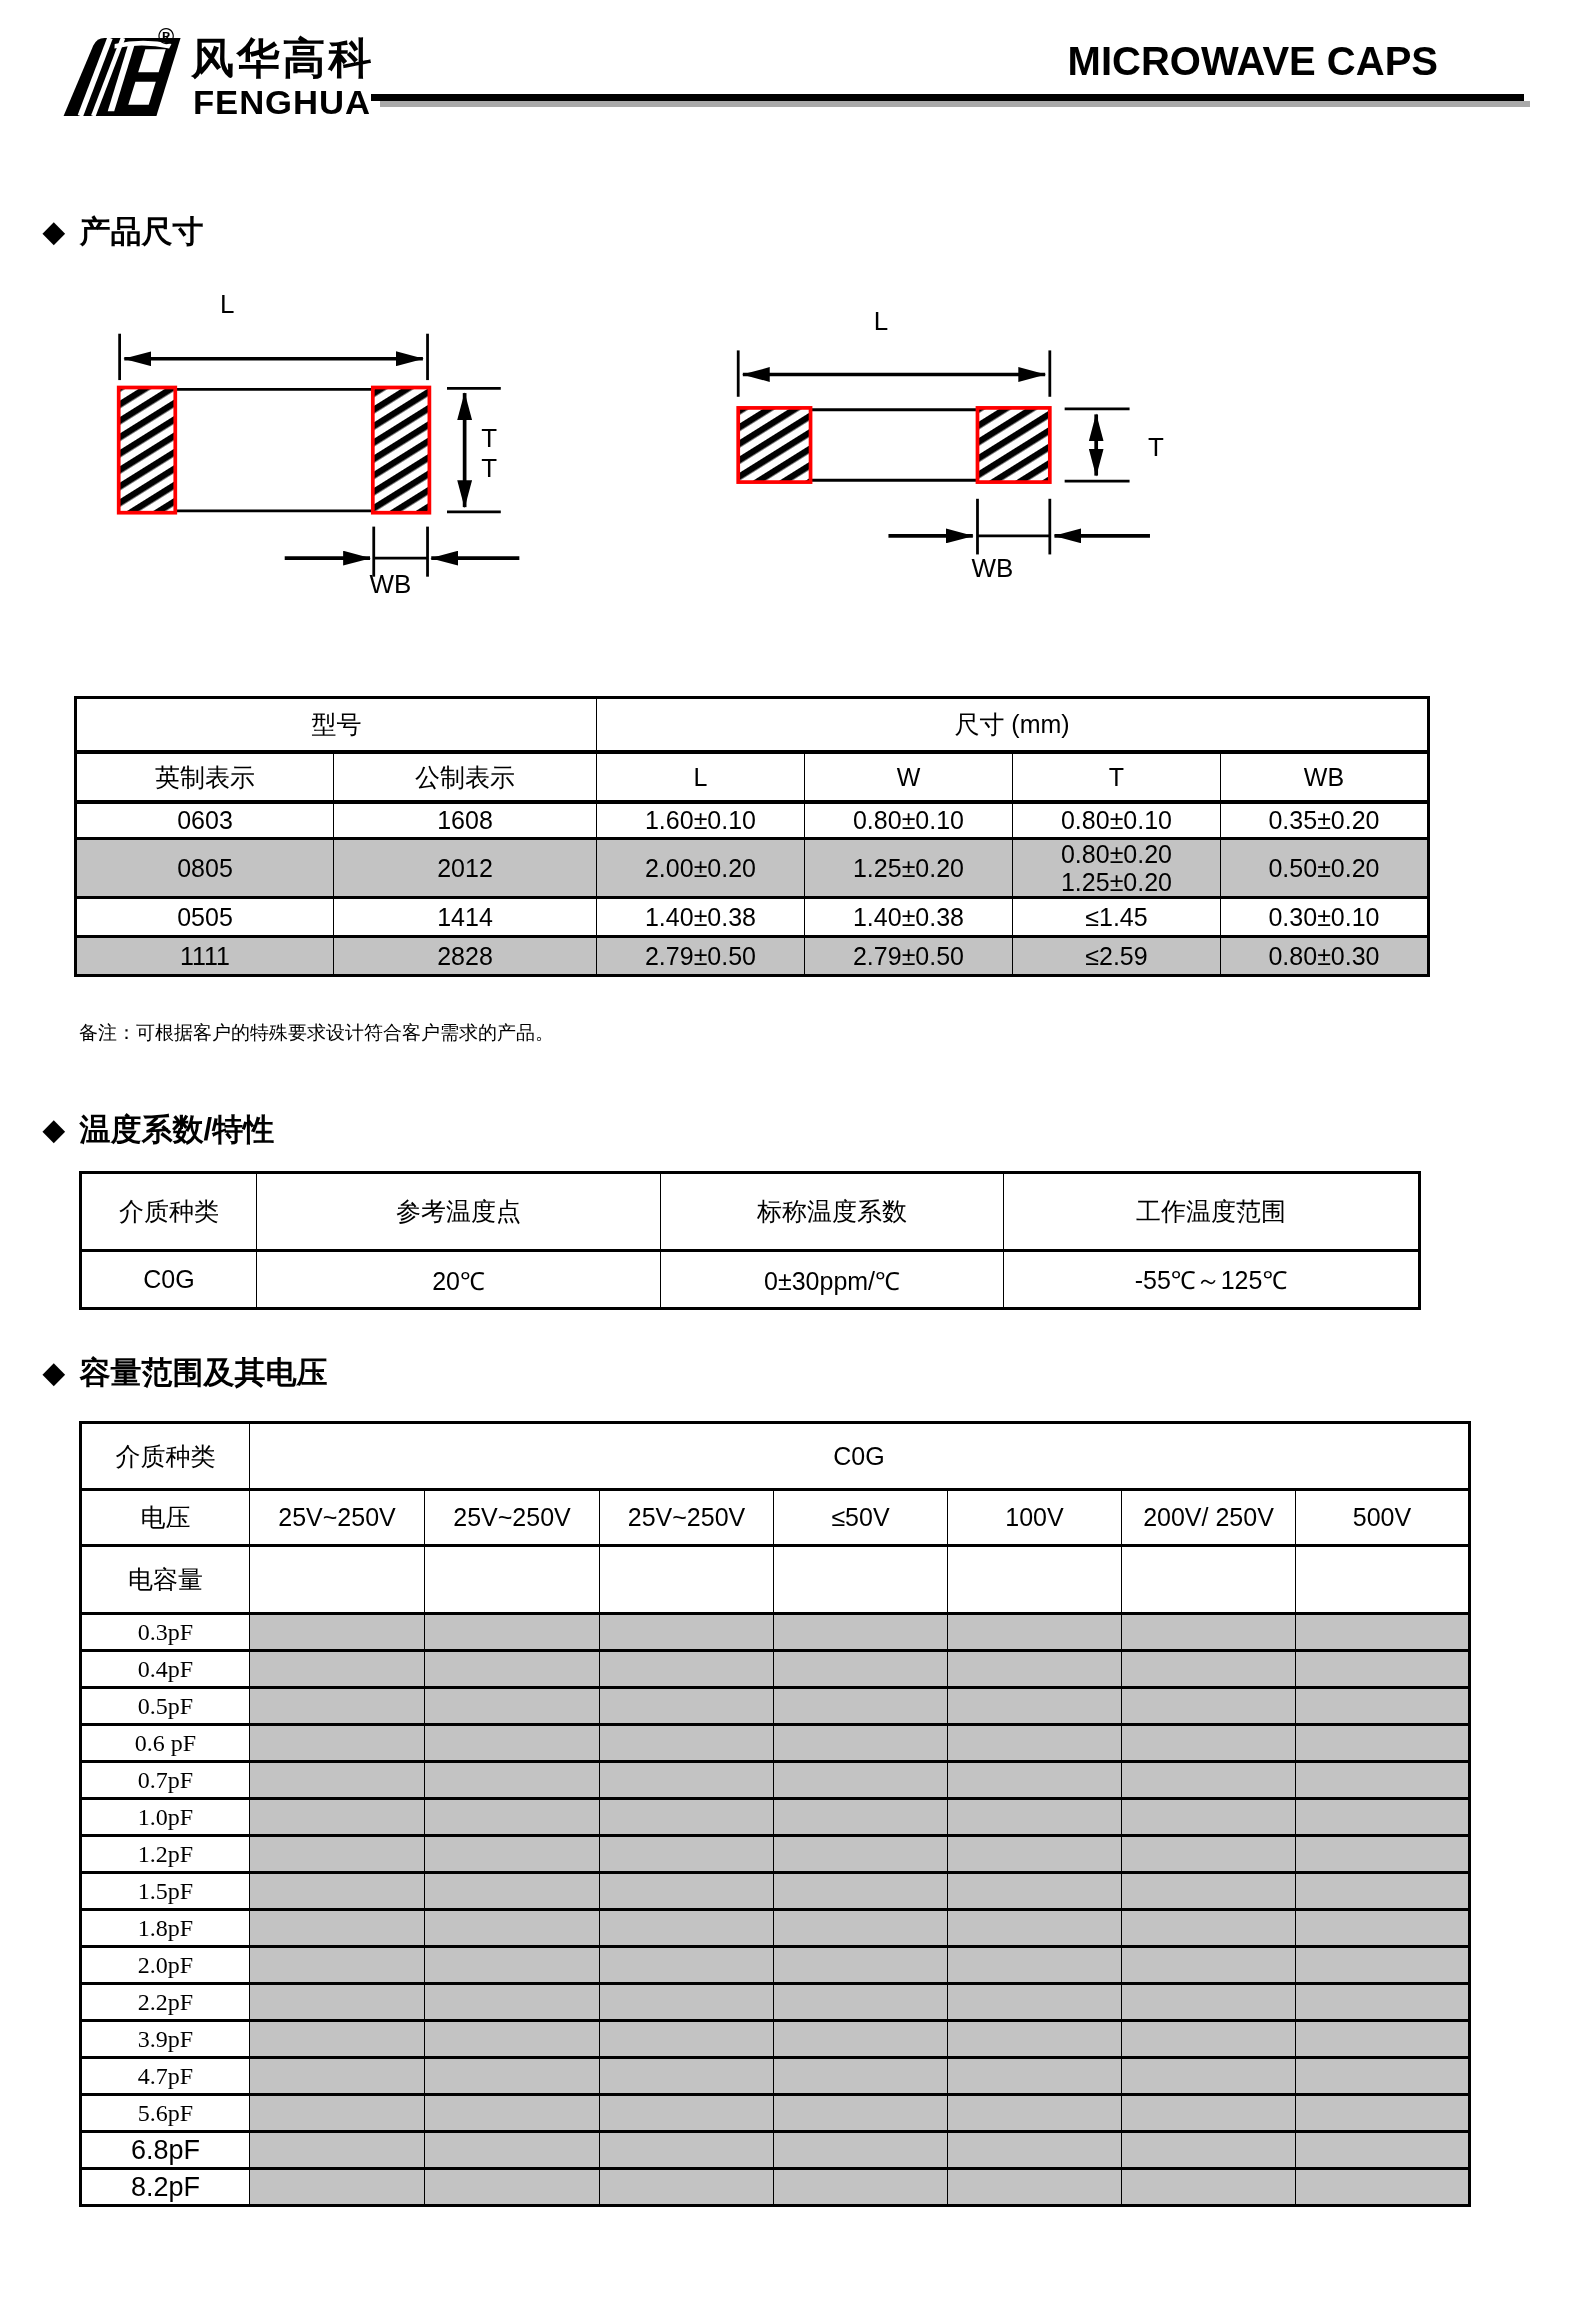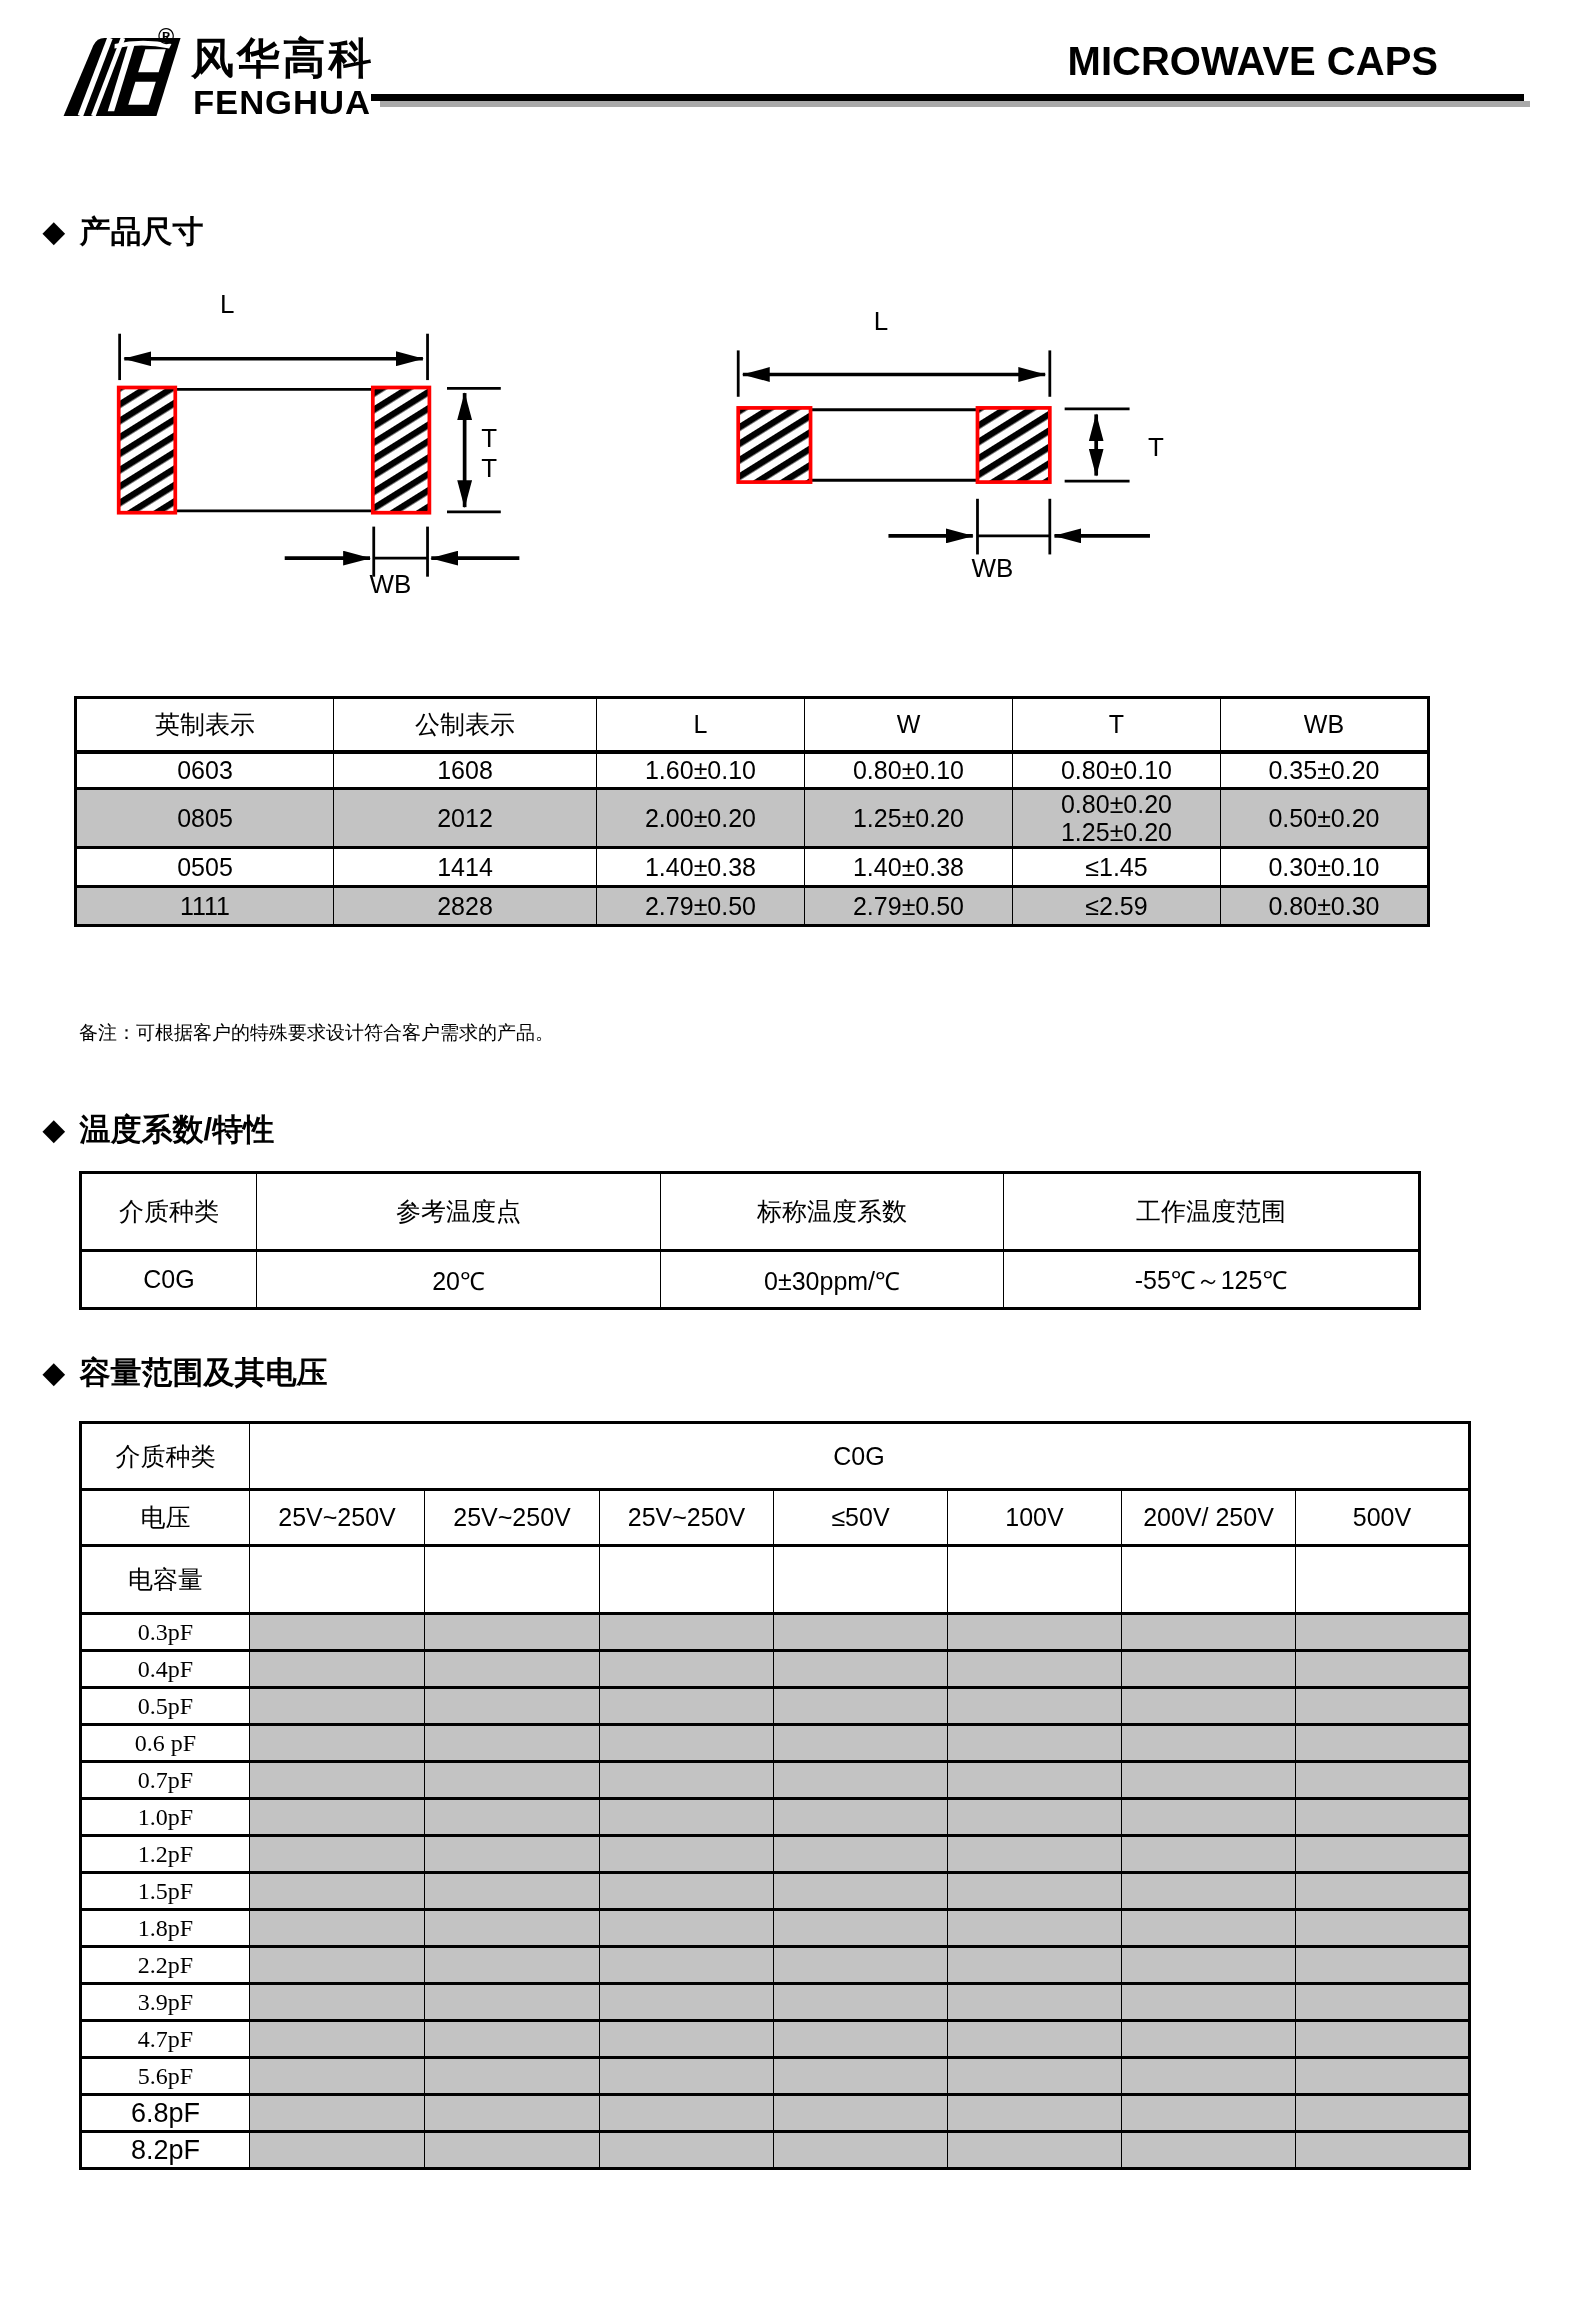--- a/index.html
+++ b/index.html
@@ -156,20 +156,24 @@
     <colgroup>
       <col style="width:258px">
         <col style="width:263px">
         <col style="width:208px">
       <col style="width:208px">
         <col style="width:208px">
         <col style="width:208px">
     </colgroup>
     <thead>
       <tr>
+        <td colspan="2">型号</td>
+        <td colspan="4">尺寸 (mm)</td>
+      </tr>
+      <tr>
         <td>英制表示</td>
         <td>公制表示</td>
         <td>L</td>
         <td>W</td>
         <td>T</td>
         <td>WB</td>
       </tr>
     </thead>
     <tbody>
         <tr>
@@ -367,20 +371,30 @@
           <td class="pf-label pf-serif">1.8pF</td>
           <td class="gray"></td>
           <td class="gray"></td>
           <td class="gray"></td>
           <td class="gray"></td>
           <td class="gray"></td>
           <td class="gray"></td>
           <td class="gray"></td>
         </tr>
         <tr>
+          <td class="pf-label pf-serif">2.0pF</td>
+          <td class="gray"></td>
+          <td class="gray"></td>
+          <td class="gray"></td>
+          <td class="gray"></td>
+          <td class="gray"></td>
+          <td class="gray"></td>
+          <td class="gray"></td>
+        </tr>
+        <tr>
           <td class="pf-label pf-serif">2.2pF</td>
           <td class="gray"></td>
           <td class="gray"></td>
           <td class="gray"></td>
           <td class="gray"></td>
           <td class="gray"></td>
           <td class="gray"></td>
           <td class="gray"></td>
         </tr>
         <tr>

